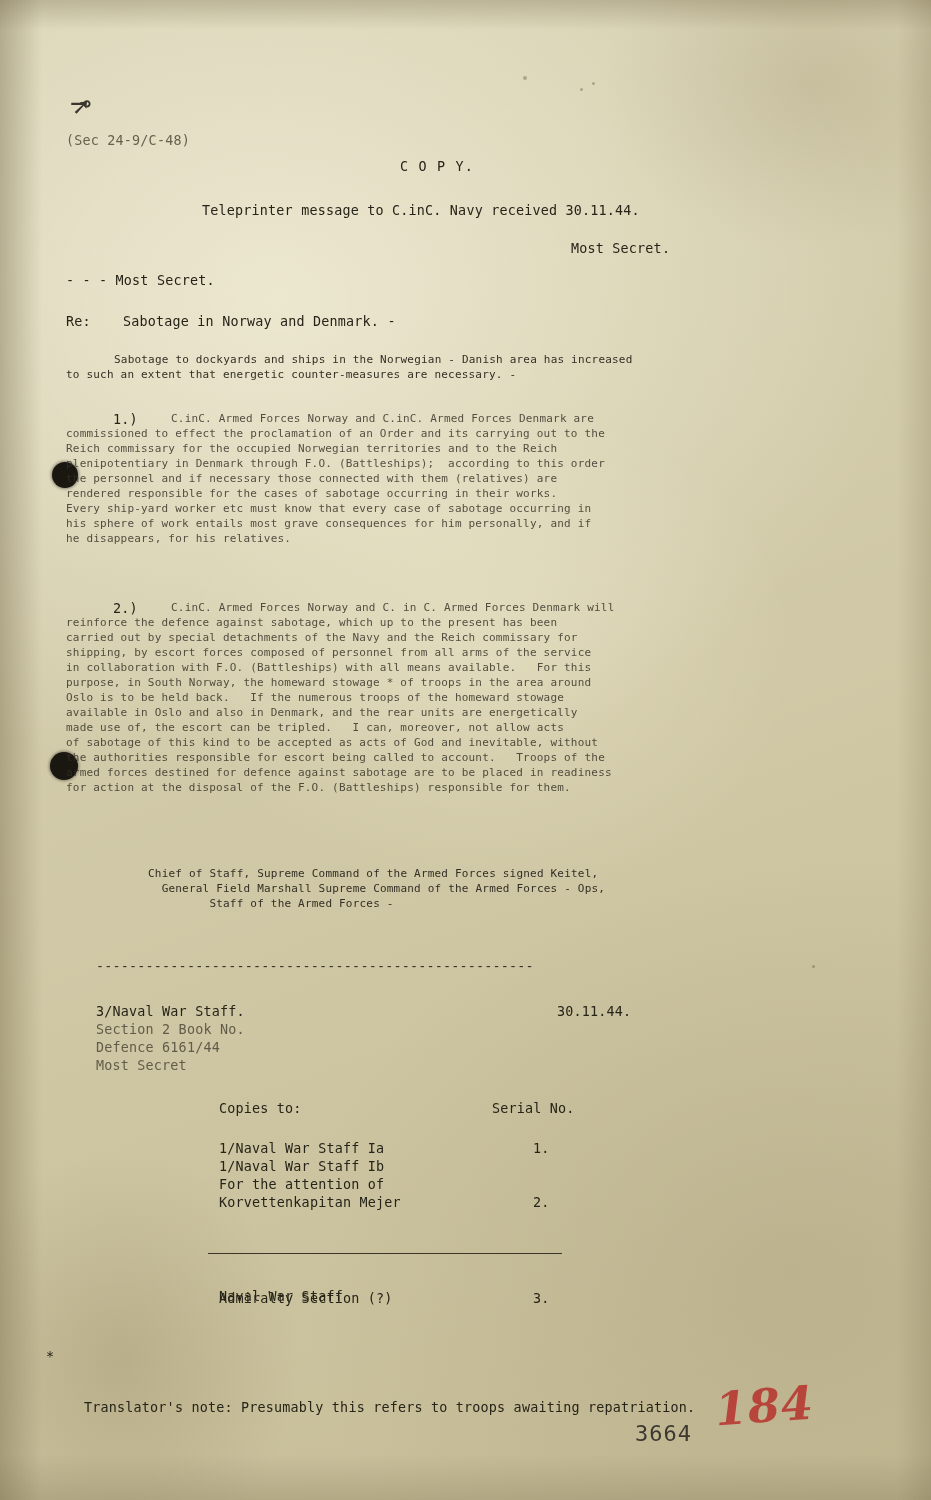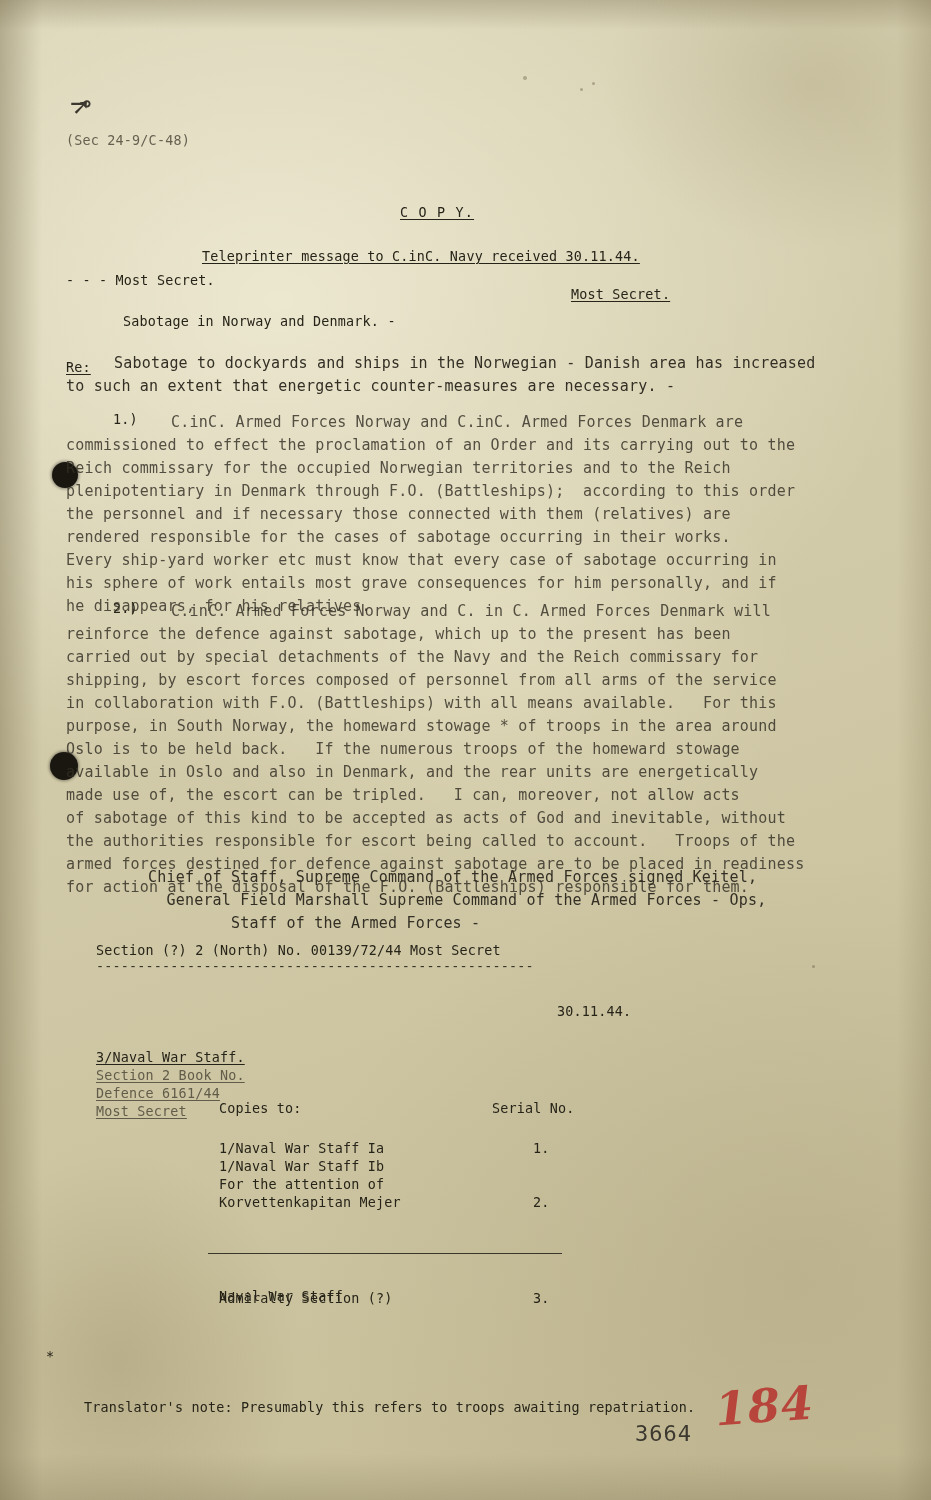--- a/index.html
+++ b/index.html
@@ -61,33 +61,31 @@
     line-height: 17.6px;
     letter-spacing: 0.2px;
   }
 
   .t {
     position: absolute;
     white-space: pre;
     font-family: "DejaVu Sans Mono", monospace;
   }
   .u {
-    text-decoration: underline;
     text-underline-offset: 2px;
-    margin-top: 46px;
   }
   .faint { color: #4a4536; opacity: 0.82; }
   .strong { color: #262318; }
 
   .block {
     position: absolute;
     white-space: pre-wrap;
     font-family: "DejaVu Sans Mono", monospace;
-    font-size: 15px;
-    line-height: 23px;
+    font-size: 11px;
+    line-height: 15px;
     color: #332f25;
   }
 
   .hole {
     position: absolute;
     width: 26px;
     height: 26px;
     background: #1a1710;
     border-radius: 50%;
     box-shadow: 0 0 3px 1px rgba(0,0,0,0.4);
@@ -201,21 +199,20 @@
 made use of, the escort can be tripled.   I can, moreover, not allow acts
 of sabotage of this kind to be accepted as acts of God and inevitable, without
 the authorities responsible for escort being called to account.   Troops of the
 armed forces destined for defence against sabotage are to be placed in readiness
 for action at the disposal of the F.O. (Battleships) responsible for them.</div>
 
     <div class="block strong" style="left:148px; top:866px; width:700px;">Chief of Staff, Supreme Command of the Armed Forces signed Keitel,
   General Field Marshall Supreme Command of the Armed Forces - Ops,
          Staff of the Armed Forces -</div>
 
-    <span class="t strong" style="left:96px; top:942px;">Section (?) 2 (North) No. 00139/72/44 Most Secret</span>
 
     <span class="dashrule" style="left:96px; top:958px;">-----------------------------------------------------</span>
 
     <span class="t u strong" style="left:96px; top:1003px;">3/Naval War Staff.</span>
     <span class="t u faint" style="left:96px; top:1021px;">Section 2 Book No.</span>
     <span class="t u faint" style="left:96px; top:1039px;">Defence 6161/44</span>
     <span class="t u faint" style="left:96px; top:1057px;">Most Secret</span>
     <span class="t strong" style="left:557px; top:1003px;">30.11.44.</span>
 
     <span class="t strong" style="left:219px; top:1100px;">Copies to:</span>

